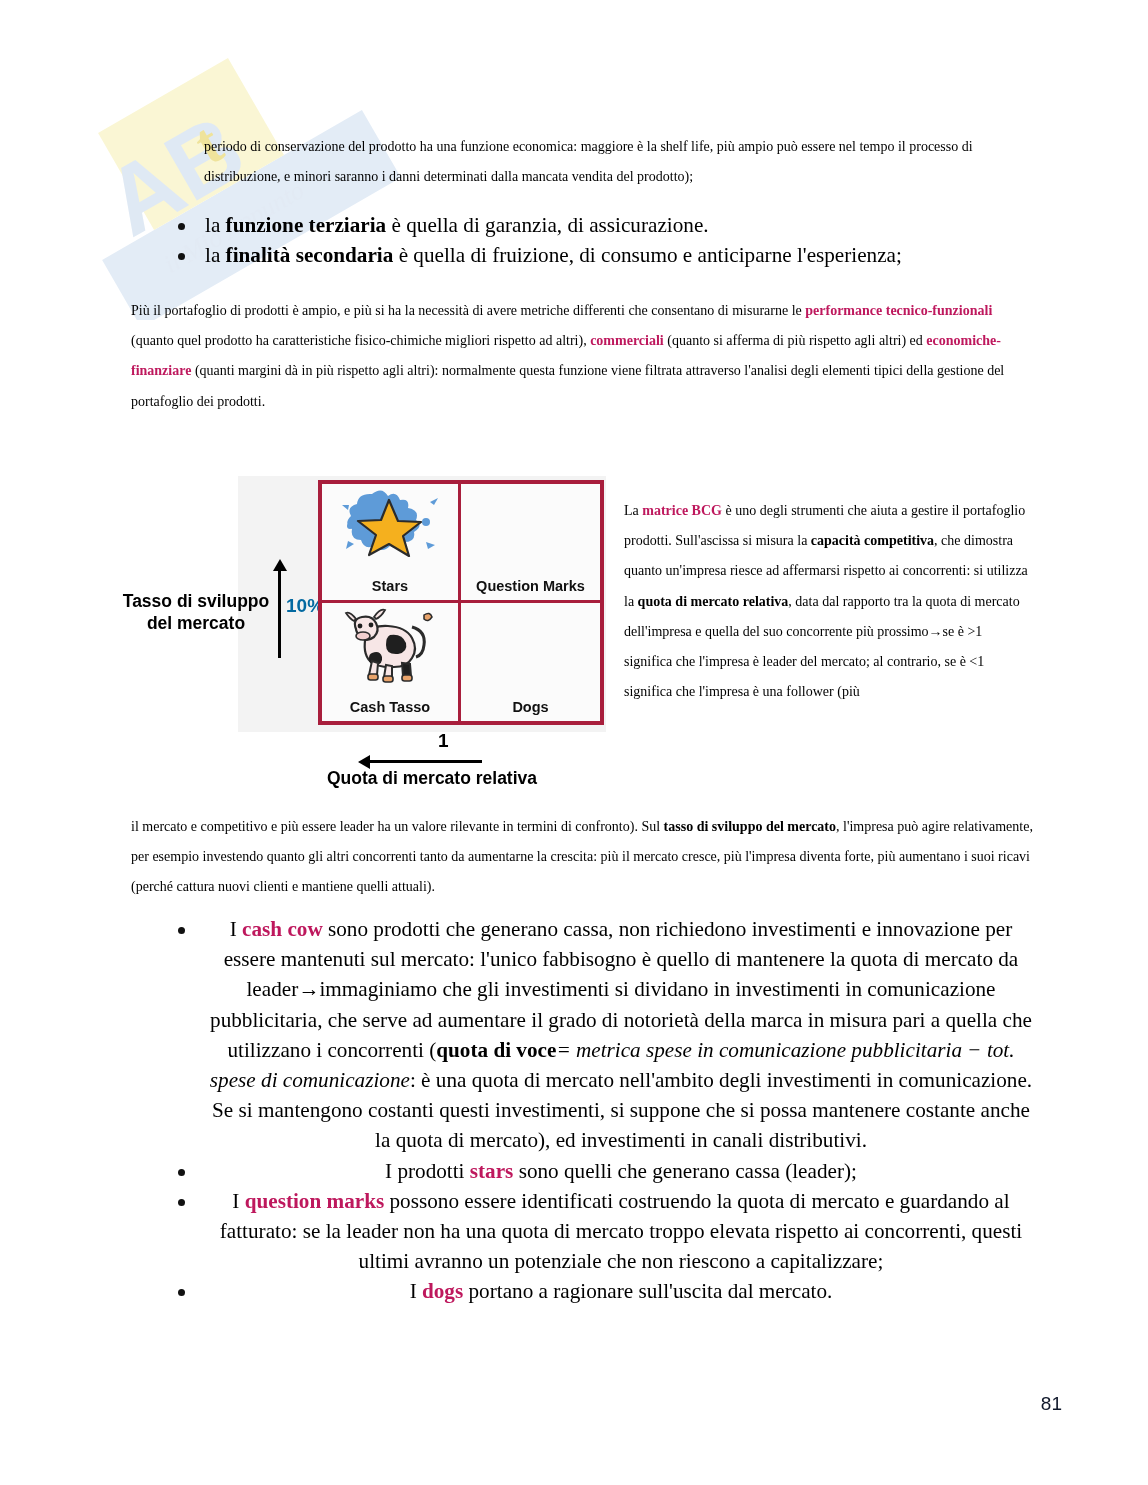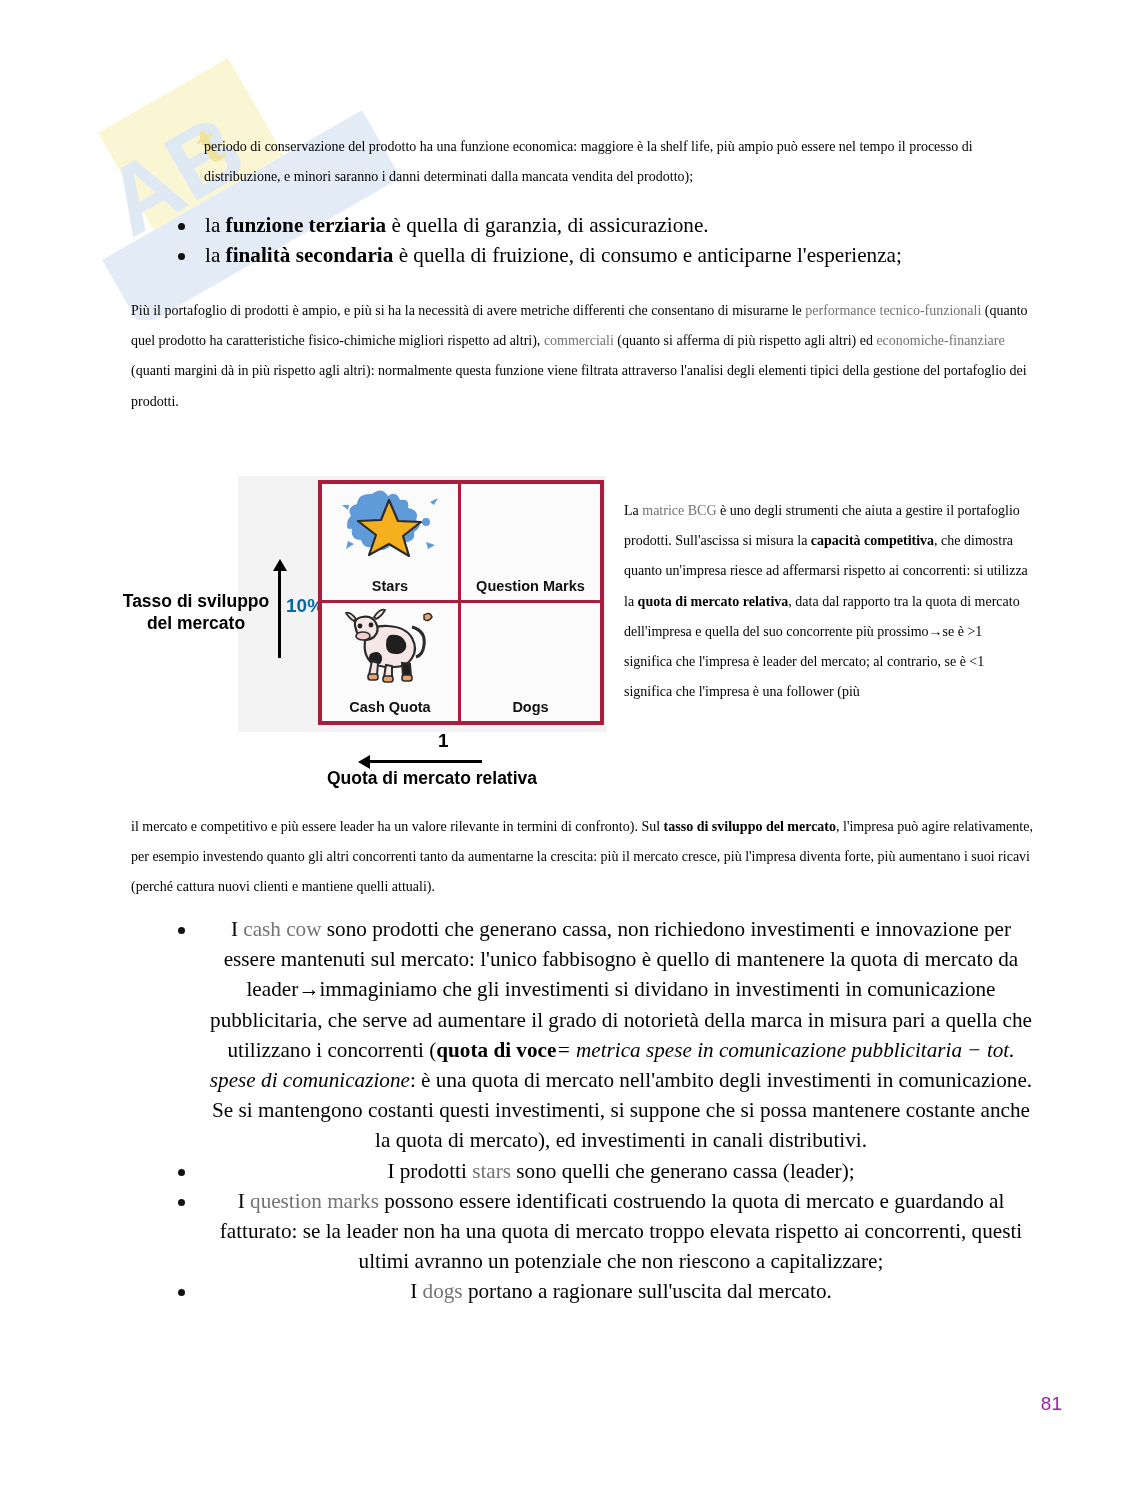--- a/index.html
+++ b/index.html
@@ -34,21 +34,21 @@
     position: absolute;
     z-index: 2;
   }
   p.para {
     margin: 0;
     font-size: 14px;
     line-height: 30.2px;
     text-align: left;
   }
   .b { font-weight: bold; }
-  .red { color: #737373; font-weight: normal; }
+  .red { color: #be185d; font-weight: bold; }
   .it { font-style: italic; }
 
   ul.bul {
     list-style: none;
     margin: 0;
     padding: 0;
   }
   ul.bul > li {
     position: relative;
     padding-left: 40px;
@@ -206,21 +206,21 @@
     color: #000;
   }
 
   
   #page-number {
     position: absolute;
     right: 86px;
     top: 1393px;
     font-family: "Liberation Sans", "DejaVu Sans", sans-serif;
     font-size: 19px;
-    color: #a21caf;
+    color: #0f172a;
     z-index: 2;
   }
 </style>
 </head>
 <body>
 
 <div id="page">
 
   <svg id="watermark" viewBox="0 0 480 300" xmlns="http://www.w3.org/2000/svg">
     <g transform="rotate(-30 240 150)">
@@ -305,21 +305,21 @@
 
               <path d="M12 24 q-4 -10 6 -12 q10 -2 14 6 q4 8 -2 14 q-8 6 -14 -1 q-4 -4 -4 -7 z" fill="#f7e6e6" stroke="#2b2b2b" stroke-width="2.2"></path>
 
               <path d="M12 14 q-6 -8 -10 -6 q4 6 8 8 z" fill="#f7e6e6" stroke="#2b2b2b" stroke-width="1.8"></path>
               <path d="M30 12 q6 -9 11 -7 q-4 7 -9 9 z" fill="#f7e6e6" stroke="#2b2b2b" stroke-width="1.8"></path>
               <circle cx="16" cy="21" r="2.4" fill="#1f1f1f"></circle>
               <circle cx="27" cy="20" r="2.4" fill="#1f1f1f"></circle>
               <ellipse cx="19" cy="31" rx="7" ry="4" fill="#f2cfcf" stroke="#2b2b2b" stroke-width="1.6"></ellipse>
             </svg>
           </div>
-          <div class="cell-label">Cash Quota</div>
+          <div class="cell-label">Cash Tasso</div>
         </div>
 
         <div class="cell" id="cell-dogs">
           <div class="cell-label">Dogs</div>
         </div>
 
       </div>
 
       <div id="x-tick-label">1</div>
       <div id="x-arrow"></div>

